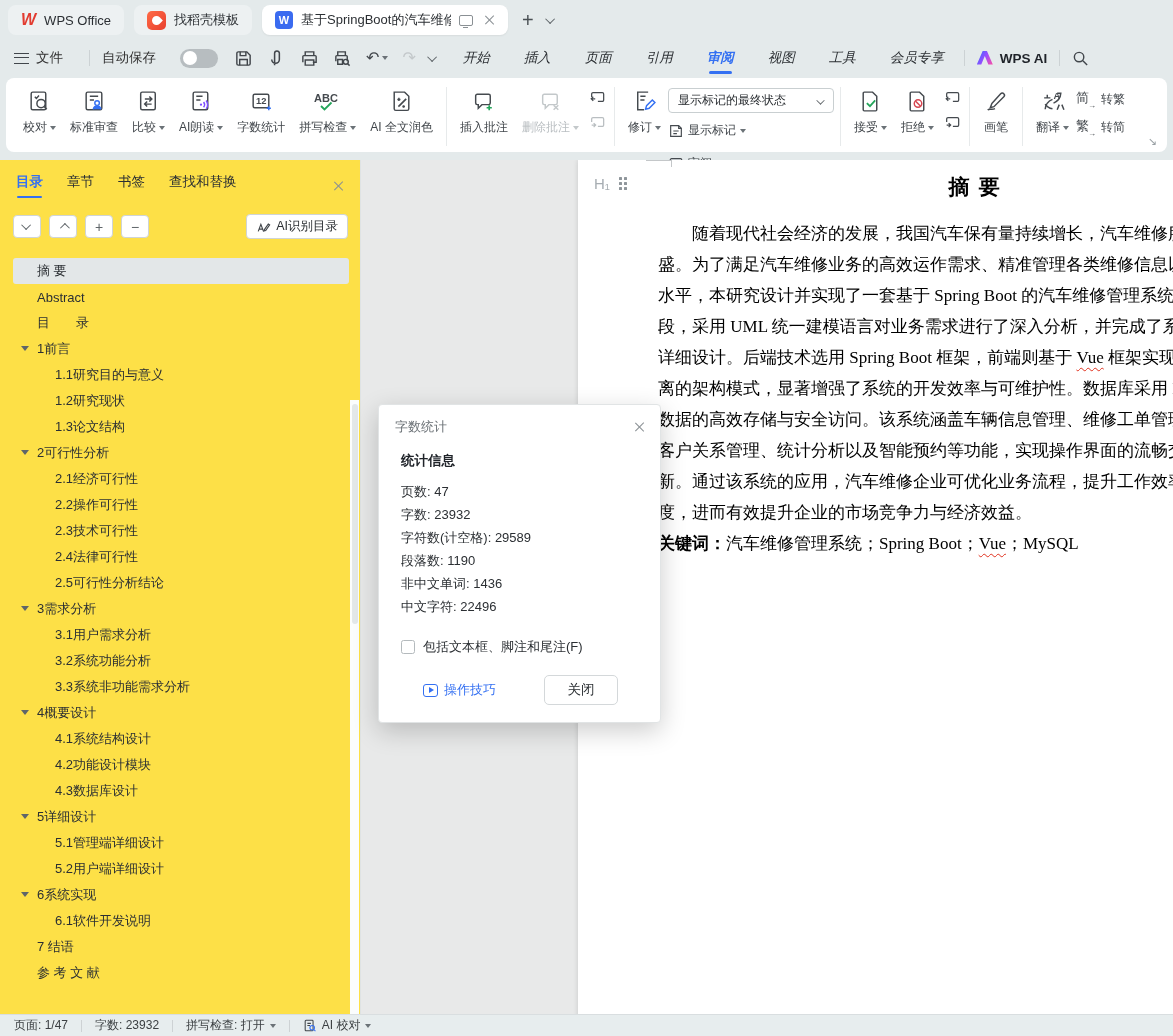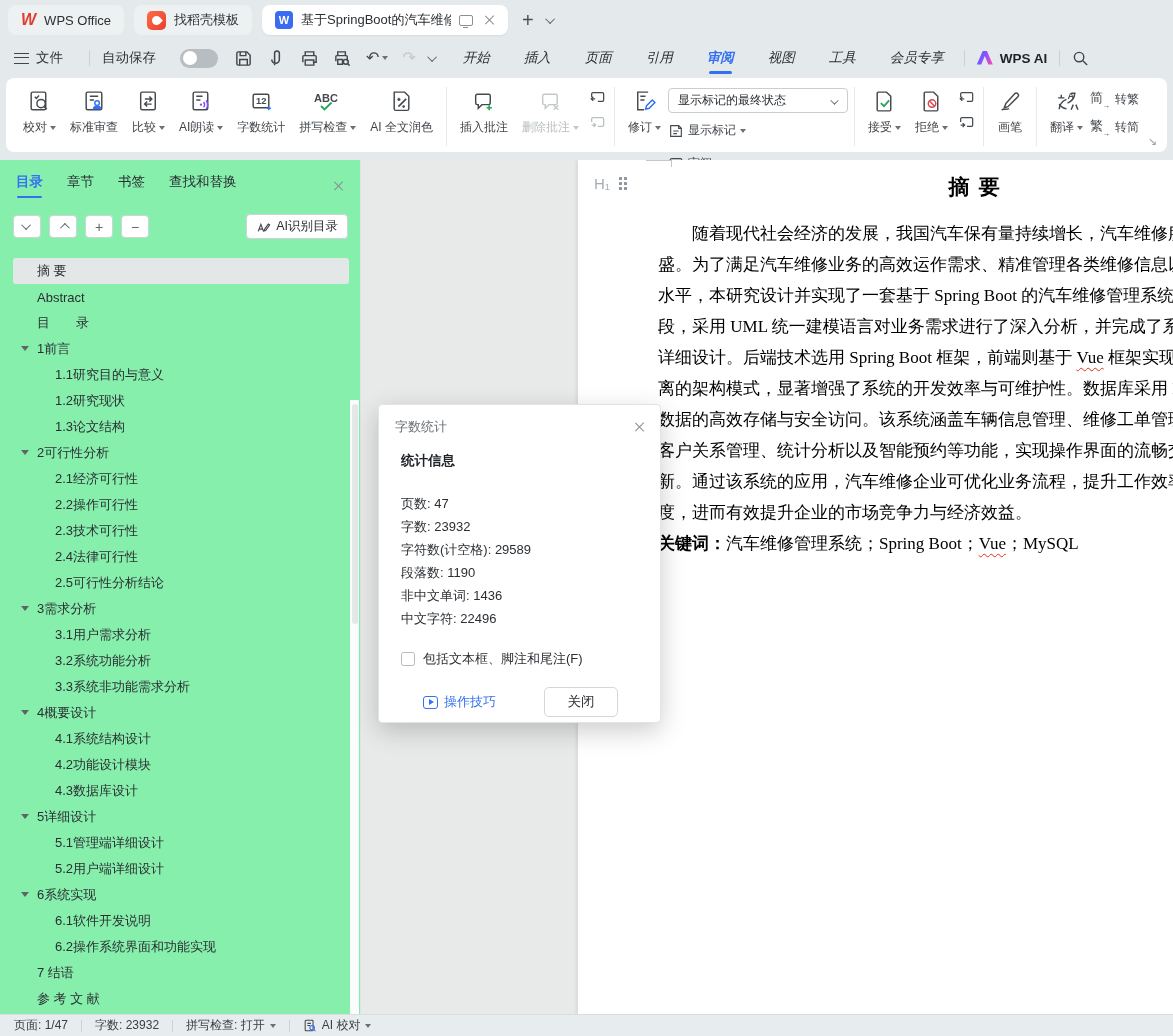--- a/index.html
+++ b/index.html
@@ -50,31 +50,31 @@
   .ribbon-wrap { height:84px; padding:2px 6px 8px; }
   .ribbon { background:#fff; border-radius:8px; height:74px; display:flex; align-items:flex-start; padding:7px 8px 0 10px; position:relative; }
   .rbtn { display:flex; flex-direction:column; align-items:center; gap:5px; padding:2px 7px; font-size:12px; color:#41464b; white-space:nowrap; }
   .rbtn .ric { height:27px; display:flex; align-items:flex-end; justify-content:center; }
   .rbtn.dis { color:#b9bec1; }
   .lbl { display:flex; align-items:center; gap:3px; }
   .crt { width:0; height:0; border-left:3.5px solid transparent; border-right:3.5px solid transparent; border-top:4px solid #6b7277; display:inline-block; }
   .dis .crt { border-top-color:#c3c8ca; }
   .vdiv { width:1px; background:#e7eaeb; align-self:stretch; margin:2px 6px 6px; }
   .rcol { display:flex; flex-direction:column; gap:9px; padding-top:3px; }
-  .dd { height:25px; border:1px solid #c9cfd1; border-radius:4px; background:#fff; display:flex; align-items:center; justify-content:space-between; padding:0 9px; font-size:12px; color:#2b2f33; width:180px; }
+  .dd { height:25px; border:1px solid #c9cfd1; border-radius:4px; background:#fff; display:flex; align-items:center; justify-content:space-between; padding:0 9px; font-size:12px; color:#2b2f33; width:166px; }
   .smrow { display:flex; gap:16px;flex-direction:column; }
   .smbtn { display:flex; align-items:center; gap:4px; font-size:12px; color:#41464b; }
   .arrcol { display:flex; flex-direction:column; gap:9px; padding:4px 2px 0; }
   .cn-ic { font-size:13px; color:#41464b; position:relative; line-height:1; }
   .cn-ic sub { font-size:8px; position:relative; top:2px; left:-1px; }
   .expand-ic { position:absolute; right:10px; bottom:4px; font-size:11px; color:#99a0a4; }
 
   
   .content { display:flex; height:854px; }
-  .sidebar { width:361px; background:#86efac; border-right:1px solid #dfe3e4; position:relative; display:flex; flex-direction:column; }
+  .sidebar { width:361px; background:#fde047; border-right:1px solid #dfe3e4; position:relative; display:flex; flex-direction:column; }
   .side-tabs { display:flex; align-items:center; gap:24px; padding:13px 16px 6px; font-size:13.5px; }
   .side-tab { position:relative; padding-bottom:7px; color:#2b2f33; }
   .side-tab.active { color:#3470f2; font-weight:700; }
   .side-tab.active::after { content:""; position:absolute; left:1px; right:1px; bottom:0; height:2.5px; border-radius:2px; background:#3470f2; }
   .side-close { margin-left:auto; padding-bottom:6px; }
   .side-toolbar { display:flex; align-items:center; padding:10px 12px 6px 13px; gap:8px; }
   .sqbtn { width:28px; height:23px; border:1px solid #cfd4d6; border-radius:4px; background:#fff; display:flex; align-items:center; justify-content:center; color:#5f6569; font-size:14px; line-height:1; }
   .ai-toc { margin-left:auto; height:25px; border:1px solid #cfd4d6; border-radius:4px; background:#fff; display:flex; align-items:center; padding:0 9px; font-size:12.5px; color:#2b2f33; gap:5px; }
   .toc { flex:1; overflow:hidden; padding-top:13px; font-size:13px; color:#2b2f33; }
   .toc-item { height:26px; display:flex; align-items:center; padding-left:24px; position:relative; margin:0 11px 0 13px; border-radius:3px; }
@@ -94,21 +94,21 @@
   .doc-body { position:absolute; top:58px; left:80px; width:690px; font-family:"Liberation Serif","DejaVu Serif",serif; font-size:17px; line-height:31px; color:#000; }
   .doc-line { height:31px; white-space:nowrap; }
   .doc-line.indent { text-indent:34px; }
   .kw { font-weight:700; }
   .err { text-decoration:underline; text-decoration-style:wavy; text-decoration-color:#e0321f; text-decoration-thickness:1px; text-underline-offset:4px; }
 
   
   .dialog { position:absolute; left:378px; top:404px; width:283px; height:319px; background:#fff; border:1px solid #e1e4e5; border-radius:4px; box-shadow:0 8px 26px rgba(0,0,0,.20); z-index:50; font-size:13px; }
   .dialog-header { display:flex; justify-content:space-between; align-items:center; padding:13px 15px 0 16px; color:#6b7176; }
   .dialog-body { padding:16px 22px 0; }
-  .section-title { font-weight:700; color:#1f2329; font-size:13.5px; margin-bottom:22px; }
+  .section-title { font-weight:700; color:#1f2329; font-size:13.5px; margin-bottom:10px; }
   .stat-row { height:23px; display:flex; align-items:center; color:#2b2f33; }
   .chk-row { margin-top:20px; display:flex; align-items:center; gap:8px; color:#2b2f33; }
   .chk { width:14px; height:14px; border:1px solid #b4babd; border-radius:2.5px; background:#fff; flex:none; }
   .dialog-footer { display:flex; justify-content:space-between; align-items:center; padding:19px 20px 0 22px; }
   .tips { color:#3470f2; display:flex; align-items:center; gap:6px; }
   .play-ic { width:15px; height:13px; border:1.4px solid #3470f2; border-radius:3px; position:relative; }
   .play-ic::after { content:""; position:absolute; left:4.5px; top:2.5px; width:0; height:0; border-left:5px solid #3470f2; border-top:3px solid transparent; border-bottom:3px solid transparent; }
   .close-btn { width:74px; height:30px; border:1px solid #d4d8da; border-radius:5px; background:#fff; font-size:13.5px; color:#2b2f33; display:flex; align-items:center; justify-content:center; }
 
   
@@ -565,23 +565,20 @@
         <div class="toc-item l1">
           <span>5.2用户端详细设计</span>
         </div>
         <div class="toc-item">
           <span class="toc-caret"></span>
           <span>6系统实现</span>
         </div>
         <div class="toc-item l1">
           <span>6.1软件开发说明</span>
         </div>
-        <div class="toc-item l1">
-          <span>6.2操作系统界面和功能实现</span>
-        </div>
         <div class="toc-item">
           <span>7 结语</span>
         </div>
         <div class="toc-item">
           <span>参 考 文 献</span>
         </div>
         <div class="toc-item"></div>
       </div>
     <div class="side-scrollbar">
         <div class="thumb"></div>

